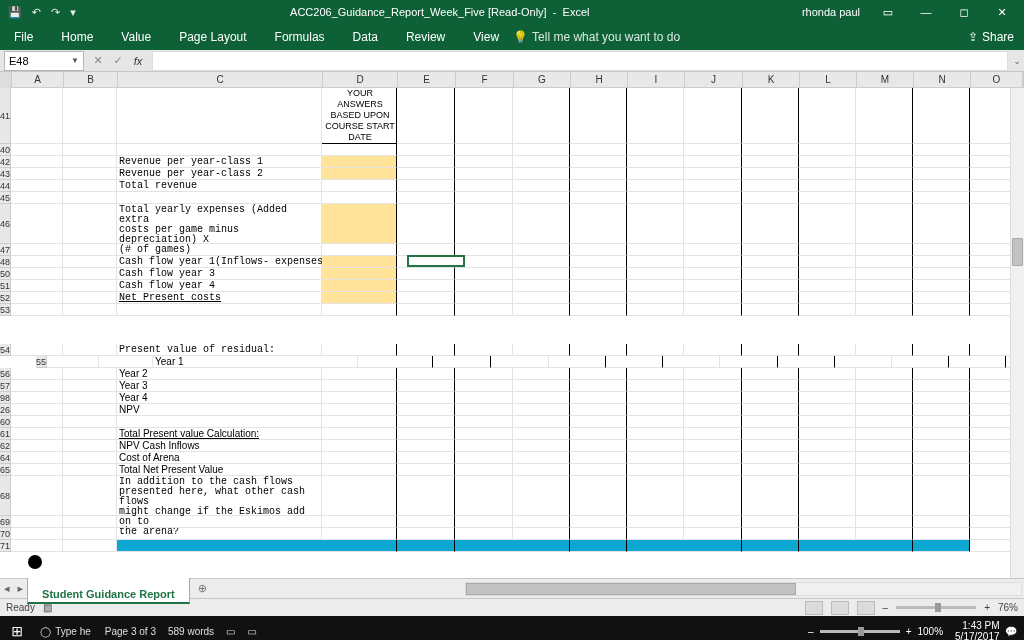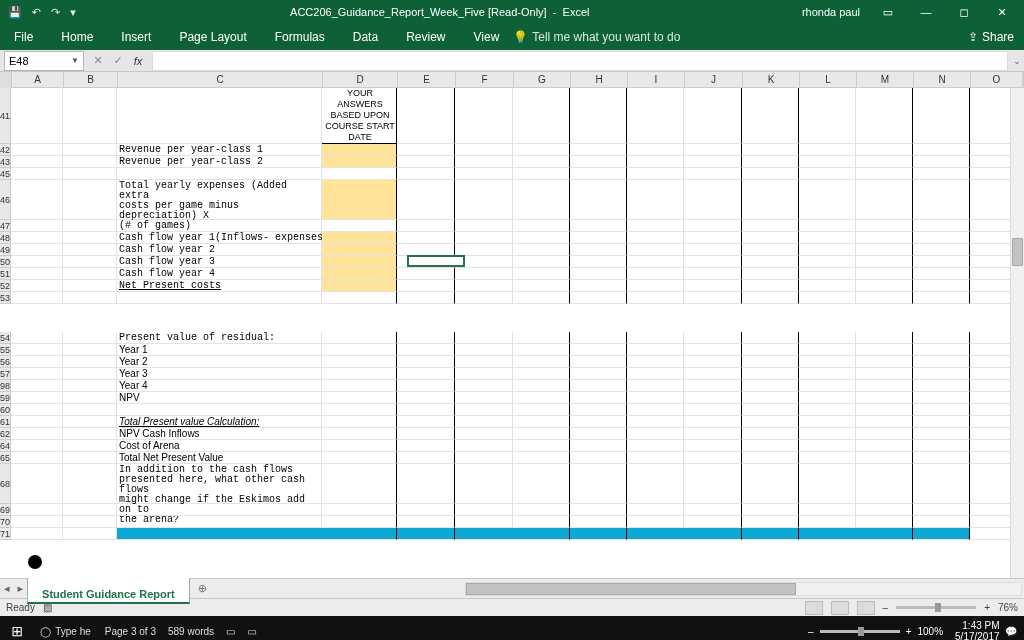--- a/index.html
+++ b/index.html
@@ -100,21 +100,21 @@
     <span>—</span>
     <span>◻</span>
     <span>✕</span>
   </div>
 </div>
 
 <div class="ribbon">
   <div id="ribbon-tabs-host" style="display: flex;">
       <div class="tab">File</div>
       <div class="tab">Home</div>
-      <div class="tab">Insert</div>
+      <div class="tab">Value</div>
       <div class="tab">Page Layout</div>
       <div class="tab">Formulas</div>
       <div class="tab">Data</div>
       <div class="tab">Review</div>
       <div class="tab">View</div>
     </div>
   <div class="tellme">
     <span>💡</span>
     <span>Tell me what you want to do</span>
   </div>
@@ -174,20 +174,40 @@
           <div class="c " style="width: 57px; height: 56px;"></div>
           <div class="c border-r-heavy" style="width: 58px; height: 56px;"></div>
           <div class="c border-r-heavy" style="width: 57px; height: 56px;"></div>
           <div class="c " style="width: 57px; height: 56px;"></div>
           <div class="c border-r-heavy" style="width: 57px; height: 56px;"></div>
           <div class="c border-r-heavy" style="width: 57px; height: 56px;"></div>
           <div class="c " style="width: 52px; height: 56px;"></div>
         </div>
       </div>
       <div class="row" style="height: 12px;">
+        <div class="rh" style="height: 12px; line-height: 12px;">40</div>
+        <div class="cells">
+          <div class="c " style="width: 52px; height: 12px;"></div>
+          <div class="c " style="width: 54px; height: 12px;"></div>
+          <div class="c " style="width: 205px; height: 12px;"></div>
+          <div class="c border-r-heavy" style="width: 75px; height: 12px;"></div>
+          <div class="c border-r-heavy" style="width: 58px; height: 12px;"></div>
+          <div class="c " style="width: 58px; height: 12px;"></div>
+          <div class="c border-r-heavy" style="width: 57px; height: 12px;"></div>
+          <div class="c border-r-heavy" style="width: 57px; height: 12px;"></div>
+          <div class="c " style="width: 57px; height: 12px;"></div>
+          <div class="c border-r-heavy" style="width: 58px; height: 12px;"></div>
+          <div class="c border-r-heavy" style="width: 57px; height: 12px;"></div>
+          <div class="c " style="width: 57px; height: 12px;"></div>
+          <div class="c border-r-heavy" style="width: 57px; height: 12px;"></div>
+          <div class="c border-r-heavy" style="width: 57px; height: 12px;"></div>
+          <div class="c " style="width: 52px; height: 12px;"></div>
+        </div>
+      </div>
+      <div class="row" style="height: 12px;">
         <div class="rh" style="height: 12px; line-height: 12px;">42</div>
         <div class="cells">
           <div class="c " style="width: 52px; height: 12px;"></div>
           <div class="c " style="width: 54px; height: 12px;"></div>
           <div class="c courier" style="width: 205px; height: 12px;">Revenue per year-class 1</div>
           <div class="c border-r-heavy bg-yellow" style="width: 75px; height: 12px;"></div>
           <div class="c border-r-heavy" style="width: 58px; height: 12px;"></div>
           <div class="c " style="width: 58px; height: 12px;"></div>
           <div class="c border-r-heavy" style="width: 57px; height: 12px;"></div>
           <div class="c border-r-heavy" style="width: 57px; height: 12px;"></div>
@@ -200,20 +220,40 @@
           <div class="c " style="width: 52px; height: 12px;"></div>
         </div>
       </div>
       <div class="row" style="height: 12px;">
         <div class="rh" style="height: 12px; line-height: 12px;">43</div>
         <div class="cells">
           <div class="c " style="width: 52px; height: 12px;"></div>
           <div class="c " style="width: 54px; height: 12px;"></div>
           <div class="c courier" style="width: 205px; height: 12px;">Revenue per year-class 2</div>
           <div class="c border-r-heavy bg-yellow" style="width: 75px; height: 12px;"></div>
+          <div class="c border-r-heavy" style="width: 58px; height: 12px;"></div>
+          <div class="c " style="width: 58px; height: 12px;"></div>
+          <div class="c border-r-heavy" style="width: 57px; height: 12px;"></div>
+          <div class="c border-r-heavy" style="width: 57px; height: 12px;"></div>
+          <div class="c " style="width: 57px; height: 12px;"></div>
+          <div class="c border-r-heavy" style="width: 58px; height: 12px;"></div>
+          <div class="c border-r-heavy" style="width: 57px; height: 12px;"></div>
+          <div class="c " style="width: 57px; height: 12px;"></div>
+          <div class="c border-r-heavy" style="width: 57px; height: 12px;"></div>
+          <div class="c border-r-heavy" style="width: 57px; height: 12px;"></div>
+          <div class="c " style="width: 52px; height: 12px;"></div>
+        </div>
+      </div>
+      <div class="row" style="height: 12px;">
+        <div class="rh" style="height: 12px; line-height: 12px;">44</div>
+        <div class="cells">
+          <div class="c " style="width: 52px; height: 12px;"></div>
+          <div class="c " style="width: 54px; height: 12px;"></div>
+          <div class="c courier" style="width: 205px; height: 12px;">Total revenue</div>
+          <div class="c border-r-heavy" style="width: 75px; height: 12px;"></div>
           <div class="c border-r-heavy" style="width: 58px; height: 12px;"></div>
           <div class="c " style="width: 58px; height: 12px;"></div>
           <div class="c border-r-heavy" style="width: 57px; height: 12px;"></div>
           <div class="c border-r-heavy" style="width: 57px; height: 12px;"></div>
           <div class="c " style="width: 57px; height: 12px;"></div>
           <div class="c border-r-heavy" style="width: 58px; height: 12px;"></div>
           <div class="c border-r-heavy" style="width: 57px; height: 12px;"></div>
           <div class="c " style="width: 57px; height: 12px;"></div>
           <div class="c border-r-heavy" style="width: 57px; height: 12px;"></div>
           <div class="c border-r-heavy" style="width: 57px; height: 12px;"></div>
@@ -296,40 +336,20 @@
           <div class="c " style="width: 57px; height: 12px;"></div>
           <div class="c border-r-heavy" style="width: 58px; height: 12px;"></div>
           <div class="c border-r-heavy" style="width: 57px; height: 12px;"></div>
           <div class="c " style="width: 57px; height: 12px;"></div>
           <div class="c border-r-heavy" style="width: 57px; height: 12px;"></div>
           <div class="c border-r-heavy" style="width: 57px; height: 12px;"></div>
           <div class="c " style="width: 52px; height: 12px;"></div>
         </div>
       </div>
       <div class="row" style="height: 12px;">
-        <div class="rh" style="height: 12px; line-height: 12px;">49</div>
-        <div class="cells">
-          <div class="c " style="width: 52px; height: 12px;"></div>
-          <div class="c " style="width: 54px; height: 12px;"></div>
-          <div class="c courier" style="width: 205px; height: 12px;">Cash flow year 2</div>
-          <div class="c border-r-heavy bg-yellow" style="width: 75px; height: 12px;"></div>
-          <div class="c border-r-heavy" style="width: 58px; height: 12px;"></div>
-          <div class="c " style="width: 58px; height: 12px;"></div>
-          <div class="c border-r-heavy" style="width: 57px; height: 12px;"></div>
-          <div class="c border-r-heavy" style="width: 57px; height: 12px;"></div>
-          <div class="c " style="width: 57px; height: 12px;"></div>
-          <div class="c border-r-heavy" style="width: 58px; height: 12px;"></div>
-          <div class="c border-r-heavy" style="width: 57px; height: 12px;"></div>
-          <div class="c " style="width: 57px; height: 12px;"></div>
-          <div class="c border-r-heavy" style="width: 57px; height: 12px;"></div>
-          <div class="c border-r-heavy" style="width: 57px; height: 12px;"></div>
-          <div class="c " style="width: 52px; height: 12px;"></div>
-        </div>
-      </div>
-      <div class="row" style="height: 12px;">
         <div class="rh" style="height: 12px; line-height: 12px;">50</div>
         <div class="cells">
           <div class="c " style="width: 52px; height: 12px;"></div>
           <div class="c " style="width: 54px; height: 12px;"></div>
           <div class="c courier" style="width: 205px; height: 12px;">Cash flow year 3</div>
           <div class="c border-r-heavy bg-yellow" style="width: 75px; height: 12px;"></div>
           <div class="c border-r-heavy" style="width: 58px; height: 12px;"></div>
           <div class="c " style="width: 58px; height: 12px;"></div>
           <div class="c border-r-heavy" style="width: 57px; height: 12px;"></div>
           <div class="c border-r-heavy" style="width: 57px; height: 12px;"></div>
@@ -415,21 +435,21 @@
           <div class="c border-r-heavy" style="width: 57px; height: 12px;"></div>
           <div class="c " style="width: 57px; height: 12px;"></div>
           <div class="c border-r-heavy" style="width: 58px; height: 12px;"></div>
           <div class="c border-r-heavy" style="width: 57px; height: 12px;"></div>
           <div class="c " style="width: 57px; height: 12px;"></div>
           <div class="c border-r-heavy" style="width: 57px; height: 12px;"></div>
           <div class="c border-r-heavy" style="width: 57px; height: 12px;"></div>
           <div class="c " style="width: 52px; height: 12px;"></div>
         </div>
       </div>
-      <div class="row" style="height: 12px;">
+      <div class="row" style="height: 12px; margin-left: 36px;">
         <div class="rh" style="height: 12px; line-height: 12px;">55</div>
         <div class="cells">
           <div class="c " style="width: 52px; height: 12px;"></div>
           <div class="c " style="width: 54px; height: 12px;"></div>
           <div class="c " style="width: 205px; height: 12px;">Year 1</div>
           <div class="c border-r-heavy" style="width: 75px; height: 12px;"></div>
           <div class="c border-r-heavy" style="width: 58px; height: 12px;"></div>
           <div class="c " style="width: 58px; height: 12px;"></div>
           <div class="c border-r-heavy" style="width: 57px; height: 12px;"></div>
           <div class="c border-r-heavy" style="width: 57px; height: 12px;"></div>
@@ -496,21 +516,21 @@
           <div class="c " style="width: 57px; height: 12px;"></div>
           <div class="c border-r-heavy" style="width: 58px; height: 12px;"></div>
           <div class="c border-r-heavy" style="width: 57px; height: 12px;"></div>
           <div class="c " style="width: 57px; height: 12px;"></div>
           <div class="c border-r-heavy" style="width: 57px; height: 12px;"></div>
           <div class="c border-r-heavy" style="width: 57px; height: 12px;"></div>
           <div class="c " style="width: 52px; height: 12px;"></div>
         </div>
       </div>
       <div class="row" style="height: 12px;">
-        <div class="rh" style="height: 12px; line-height: 12px;">59</div>
+        <div class="rh" style="height: 12px; line-height: 12px;">26</div>
         <div class="cells">
           <div class="c " style="width: 52px; height: 12px;"></div>
           <div class="c " style="width: 54px; height: 12px;"></div>
           <div class="c " style="width: 205px; height: 12px;">NPV</div>
           <div class="c border-r-heavy" style="width: 75px; height: 12px;"></div>
           <div class="c border-r-heavy" style="width: 58px; height: 12px;"></div>
           <div class="c " style="width: 58px; height: 12px;"></div>
           <div class="c border-r-heavy" style="width: 57px; height: 12px;"></div>
           <div class="c border-r-heavy" style="width: 57px; height: 12px;"></div>
           <div class="c " style="width: 57px; height: 12px;"></div>
@@ -540,21 +560,21 @@
           <div class="c border-r-heavy" style="width: 57px; height: 12px;"></div>
           <div class="c border-r-heavy" style="width: 57px; height: 12px;"></div>
           <div class="c " style="width: 52px; height: 12px;"></div>
         </div>
       </div>
       <div class="row" style="height: 12px;">
         <div class="rh" style="height: 12px; line-height: 12px;">61</div>
         <div class="cells">
           <div class="c " style="width: 52px; height: 12px;"></div>
           <div class="c " style="width: 54px; height: 12px;"></div>
-          <div class="c ul" style="width: 205px; height: 12px; font-style: italic;">Total Present value Calculation:</div>
+          <div class="c ul" style="width: 205px; height: 12px;">Total Present value Calculation:</div>
           <div class="c border-r-heavy" style="width: 75px; height: 12px;"></div>
           <div class="c border-r-heavy" style="width: 58px; height: 12px;"></div>
           <div class="c " style="width: 58px; height: 12px;"></div>
           <div class="c border-r-heavy" style="width: 57px; height: 12px;"></div>
           <div class="c border-r-heavy" style="width: 57px; height: 12px;"></div>
           <div class="c " style="width: 57px; height: 12px;"></div>
           <div class="c border-r-heavy" style="width: 58px; height: 12px;"></div>
           <div class="c border-r-heavy" style="width: 57px; height: 12px;"></div>
           <div class="c " style="width: 57px; height: 12px;"></div>
           <div class="c border-r-heavy" style="width: 57px; height: 12px;"></div>

